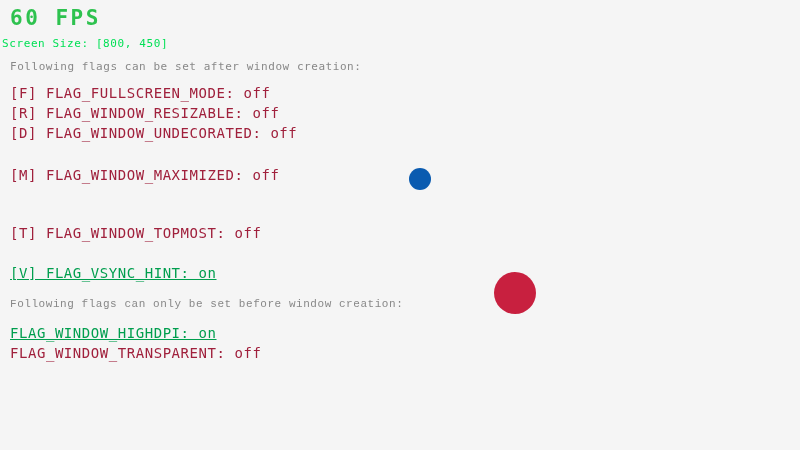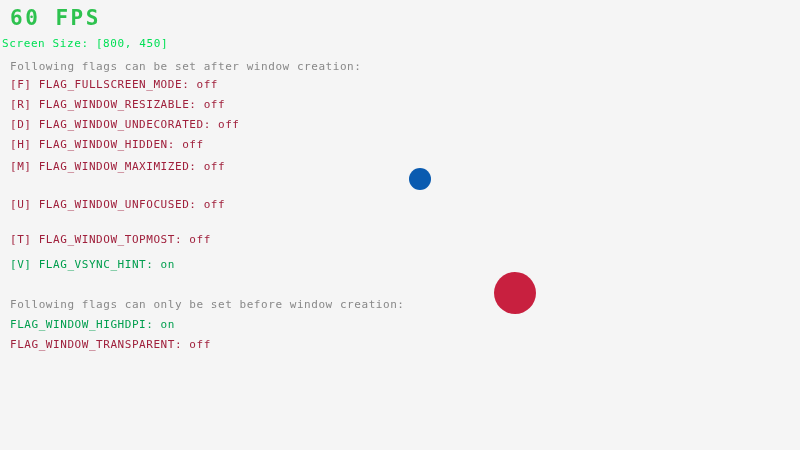--- a/index.html
+++ b/index.html
@@ -65,29 +65,31 @@
     letter-spacing: 0.55px;
     color: #888888;
   }
 
   #before-creation-heading {
     left: 10px;
     top: 299px;
     font-size: 11px;
     letter-spacing: 0.55px;
     color: #888888;
+    font-family: Liberation Mono, monospace;
   }
 
   .flag-line {
     left: 10px;
-    font-size: 11px;
+    font-size: 14px;
     letter-spacing: 0.55px;
+    margin-top: 7px;
   }
 
-  .flag-on  { color: #009e4e; }
+  .flag-on  { color: #009e4e; text-decoration: underline; }
   .flag-off { color: #a0203c; }
 
   
   .shape-circle {
     position: absolute;
     border-radius: 50%;
   }
 
   #blue-circle {
     left: 409px;
@@ -117,28 +119,26 @@
     <div class="txt" id="screen-size-label">Screen Size: [800, 450]</div>
 
     <div class="txt" id="after-creation-heading">Following flags can be set after window creation:</div>
 
     <div class="txt flag-line flag-off" style="top:79px">[F] FLAG_FULLSCREEN_MODE: off</div>
 
     <div class="txt flag-line flag-off" style="top:119px">[D] FLAG_WINDOW_UNDECORATED: off</div>
 
     <div class="txt flag-line flag-off" style="top:99px">[R] FLAG_WINDOW_RESIZABLE: off</div>
 
-    <div class="txt flag-line flag-off" style="top:139px">[H] FLAG_WINDOW_HIDDEN: off</div>
 
 
     <div class="txt flag-line flag-off" style="top:161px">[M] FLAG_WINDOW_MAXIMIZED: off</div>
 
-    <div class="txt flag-line flag-off" style="top:199px">[U] FLAG_WINDOW_UNFOCUSED: off</div>
 
-    <div class="txt flag-line flag-off" style="top:234px">[T] FLAG_WINDOW_TOPMOST: off</div>
+    <div class="txt flag-line flag-off" style="top:219px">[T] FLAG_WINDOW_TOPMOST: off</div>
 
 
     <div class="txt flag-line flag-on" style="top:259px">[V] FLAG_VSYNC_HINT: on</div>
 
     <div class="txt" id="before-creation-heading">Following flags can only be set before window creation:</div>
 
     <div class="txt flag-line flag-off" style="top:339px">FLAG_WINDOW_TRANSPARENT: off</div>
 
     <div class="txt flag-line flag-on" style="top:319px">FLAG_WINDOW_HIGHDPI: on</div>
 

